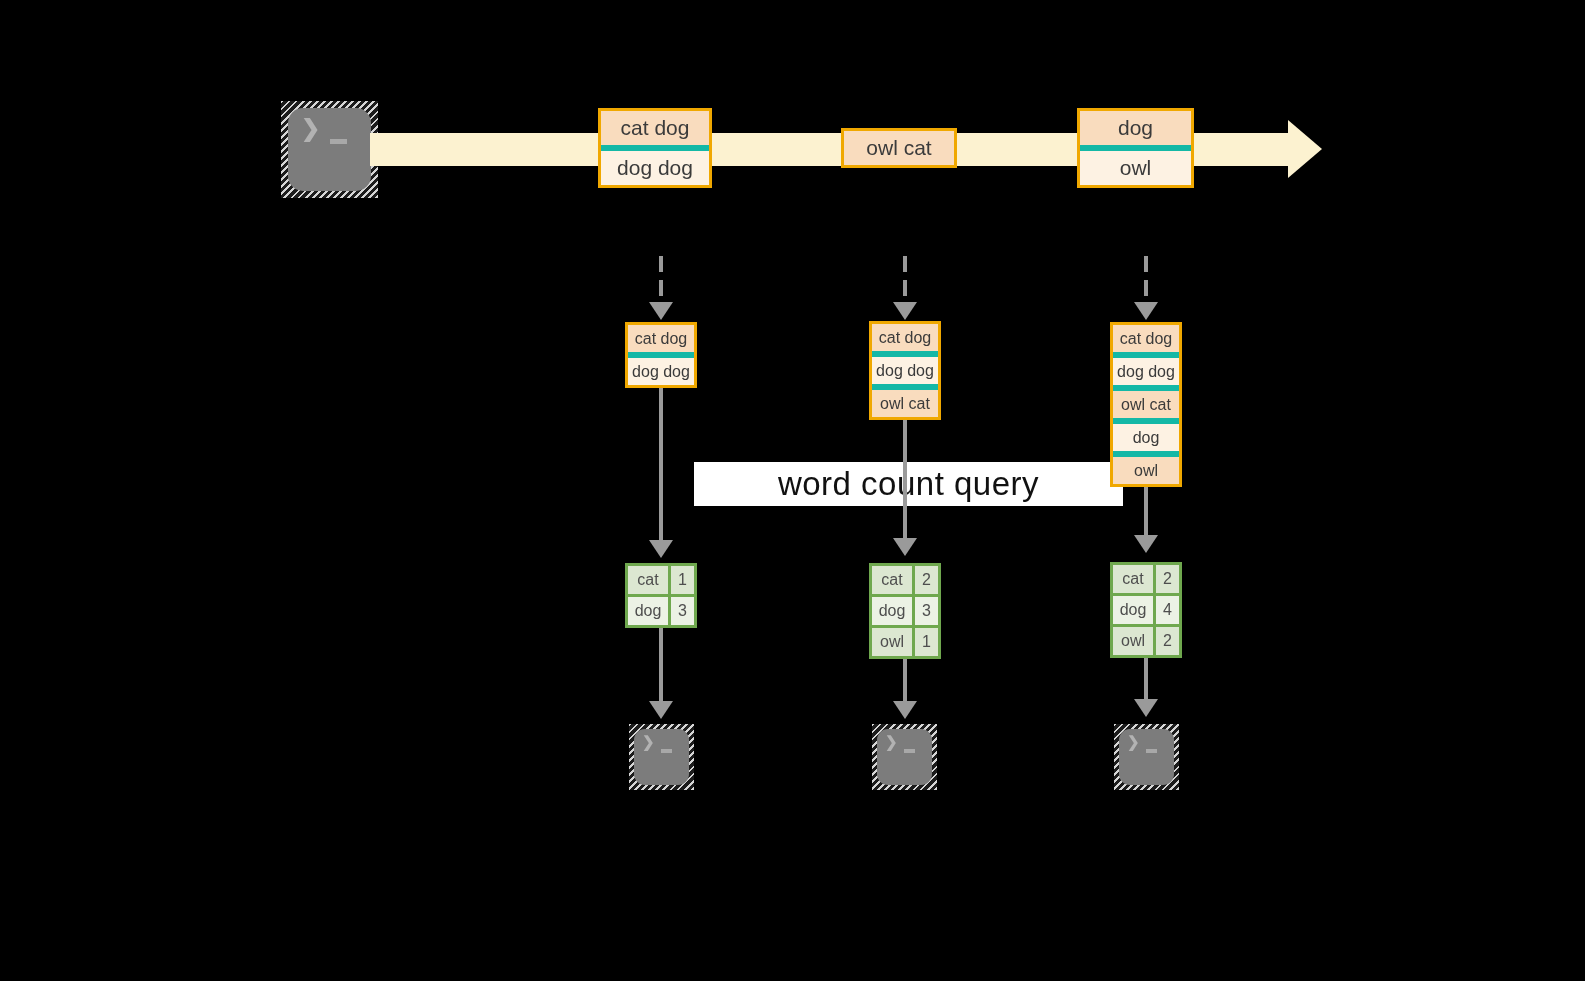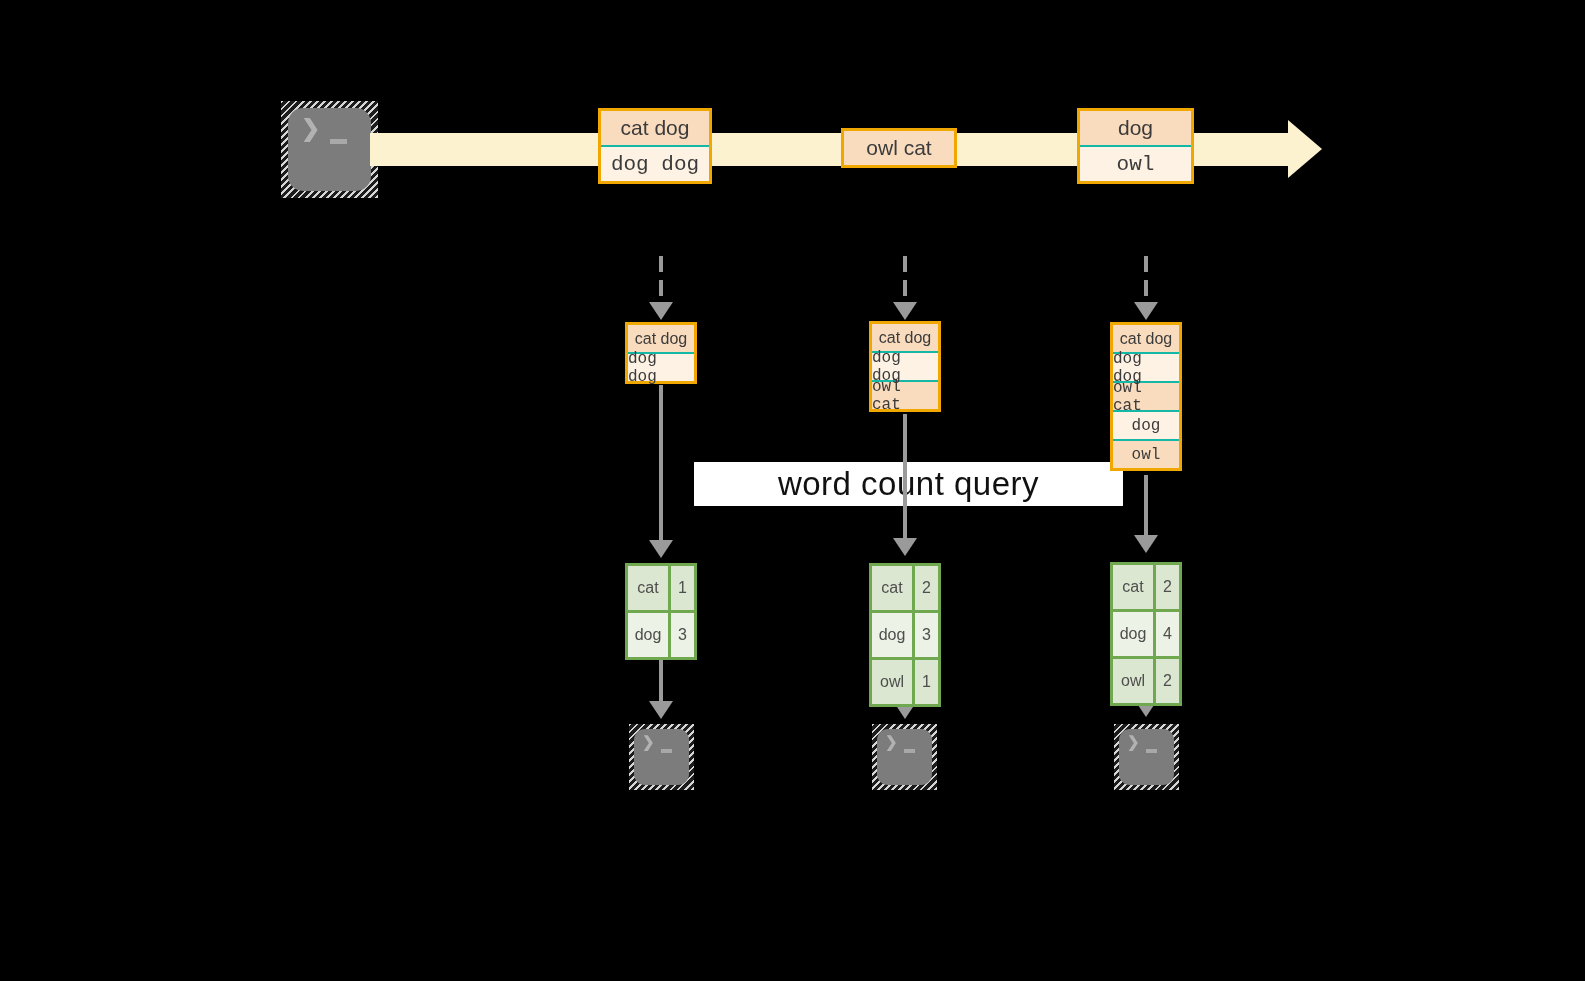--- a/index.html
+++ b/index.html
@@ -21,40 +21,40 @@
   .shaft{position:absolute;left:370px;top:133px;width:918px;height:33px;background:#fcf2d0;}
   .shaft-head{position:absolute;left:1288px;top:120px;width:0;height:0;
               border-top:29px solid transparent;border-bottom:29px solid transparent;
               border-left:34px solid #fcf2d0;}
 
   
   .obox{position:absolute;border:3px solid #f0a800;z-index:3;}
   .orow{display:flex;align-items:center;justify-content:center;color:#3b3b3b;}
   .orow:nth-child(odd){background:#f9dcbe;}
   .orow:nth-child(even){background:#fdf2e3;}
-  .orow + .orow{border-top:2px solid #14b8a6;font-family:Liberation Mono, monospace;}
+  .orow + .orow{border-top:6px solid #14b8a6;}
   .obox.big .orow{height:34px;font-size:21px;}
   .obox.small .orow{height:27px;font-size:16px;}
 
   
   .dashline{position:absolute;width:4px;z-index:2;
             background:repeating-linear-gradient(180deg,#9a9a9a 0 16px,transparent 16px 24px);}
   .vline{position:absolute;width:4px;background:#9a9a9a;z-index:2;}
   .tri-down{position:absolute;width:0;height:0;z-index:2;
             border-left:12px solid transparent;border-right:12px solid transparent;
             border-top:18px solid #9a9a9a;}
 
   
   .band{position:absolute;left:694px;top:462px;width:429px;height:44px;background:#ffffff;
         z-index:1;display:flex;align-items:center;justify-content:center;
         font-size:33px;color:#111;letter-spacing:0.5px;}
 
   
   .gtable{position:absolute;border:3px solid #6fa84e;z-index:3;width:66px;}
-  .grow{display:flex;height:44px;font-size:16px;color:#4e4e4e;}
+  .grow{display:flex;height:28px;font-size:16px;color:#4e4e4e;}
   .grow:nth-child(odd){background:#dce7d1;}
   .grow:nth-child(even){background:#ecf2e5;}
   .grow + .grow{border-top:3px solid #6fa84e;}
   .gword{flex:0 0 40px;border-right:3px solid #6fa84e;display:flex;align-items:center;justify-content:center;}
   .gcount{flex:1;display:flex;align-items:center;justify-content:center;}
 </style>
 </head>
 <body>
 
 <div id="canvas">

